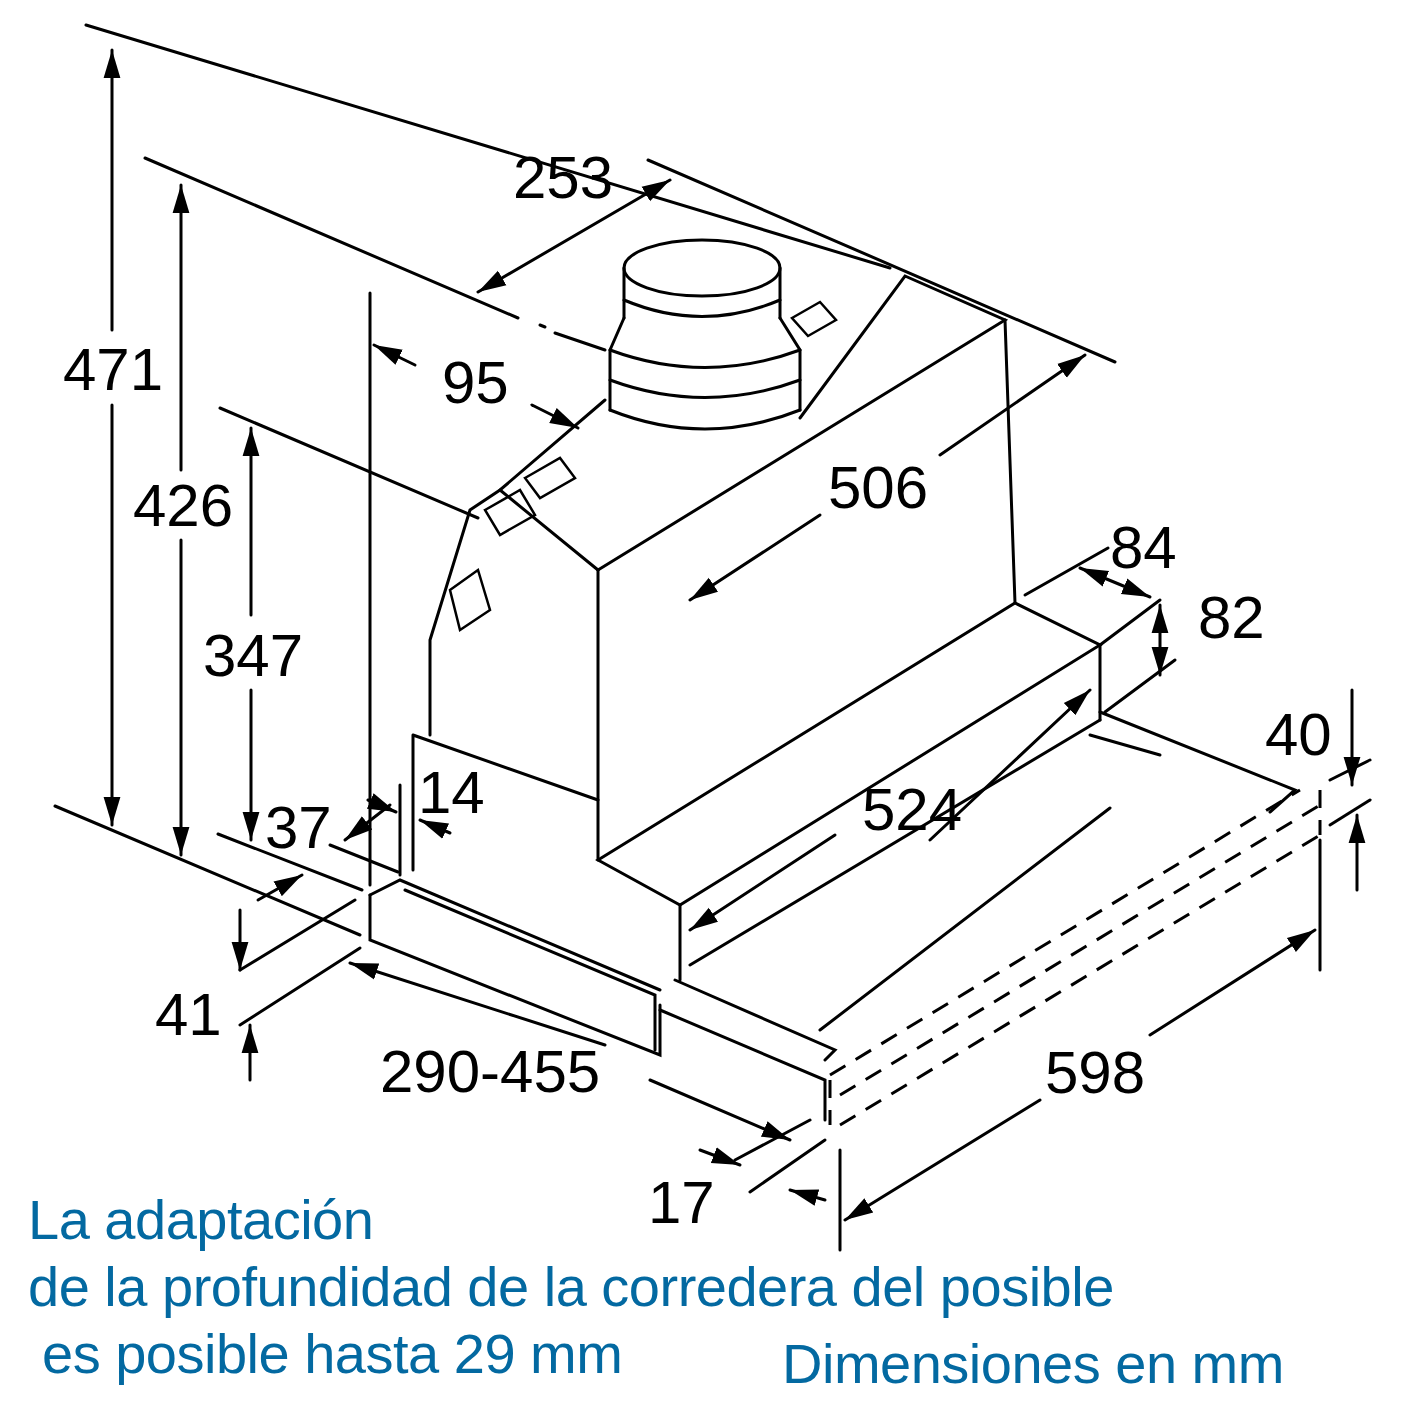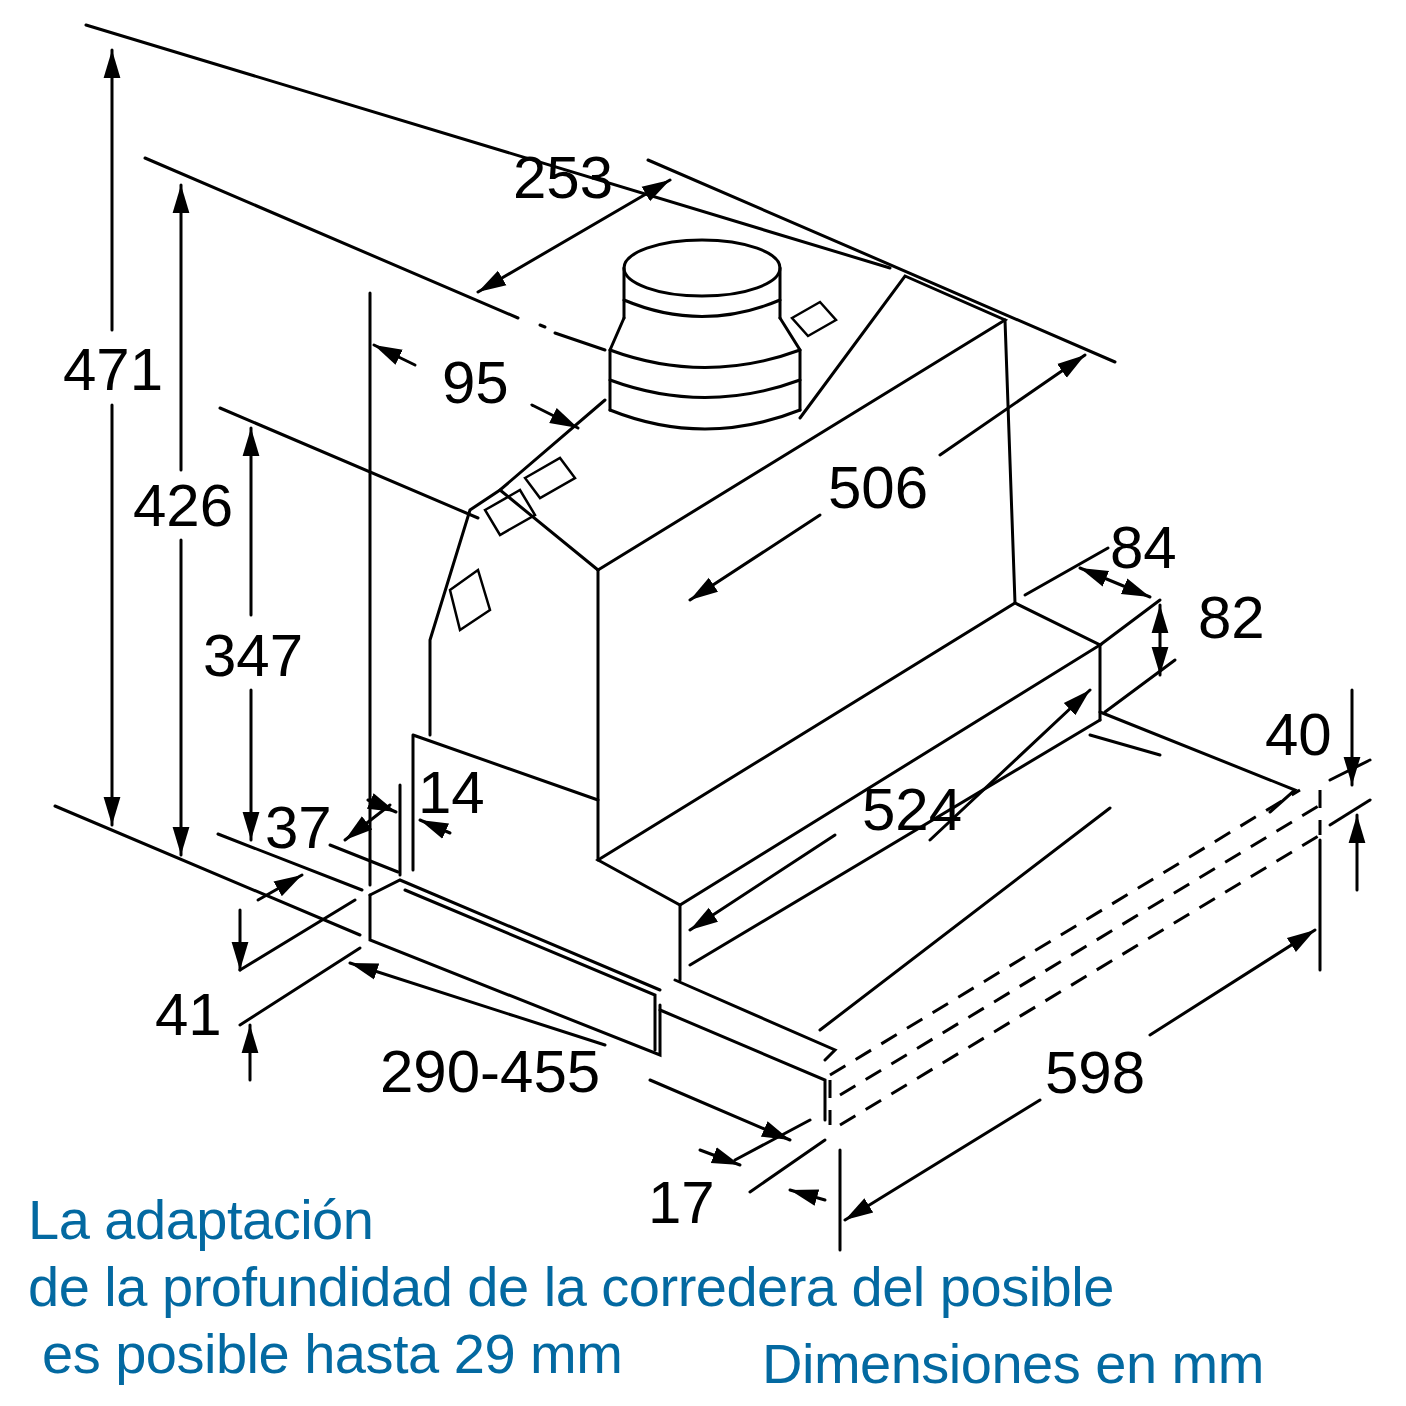--- a/index.html
+++ b/index.html
@@ -147,13 +147,13 @@
     <text class="dim-label" x="155" y="1035">41</text>
     <text class="dim-label" x="380" y="1092">290-455</text>
     <text class="dim-label" x="648" y="1223">17</text>
     <text class="dim-label" x="1045" y="1093">598</text>
   </g>
 </svg>
 
 <div class="note" style="left:28px; top:1188px;">La adaptación</div>
 <div class="note" style="left:28px; top:1255px;">de la profundidad de la corredera del posible</div>
 <div class="note" style="left:28px; top:1322px;margin-left:14px;">es posible hasta 29 mm</div>
-<div class="note" style="left:762px; top:1332px;">Dimensiones en mm</div>
+<div class="note" style="left:782px; top:1332px;">Dimensiones en mm</div>
 
 </body></html>

